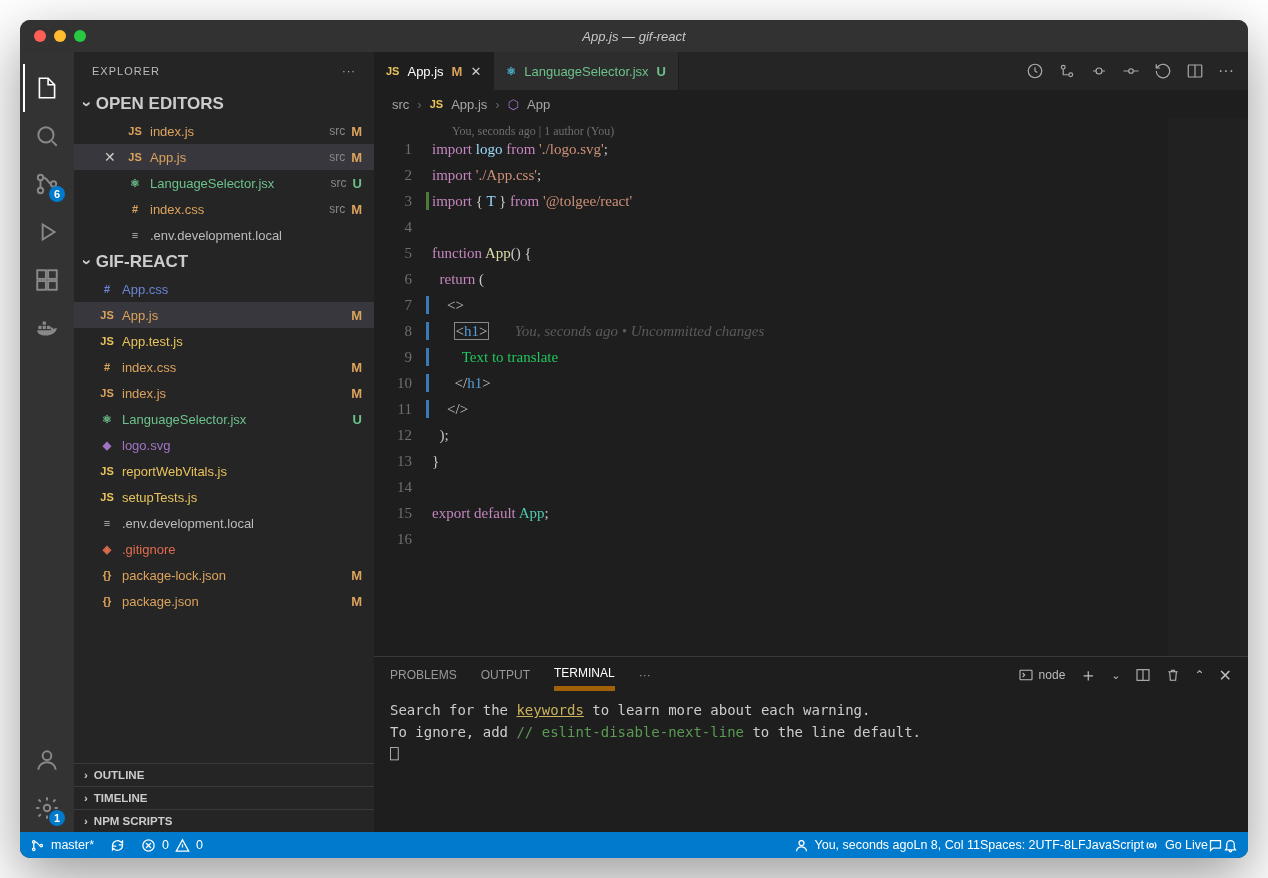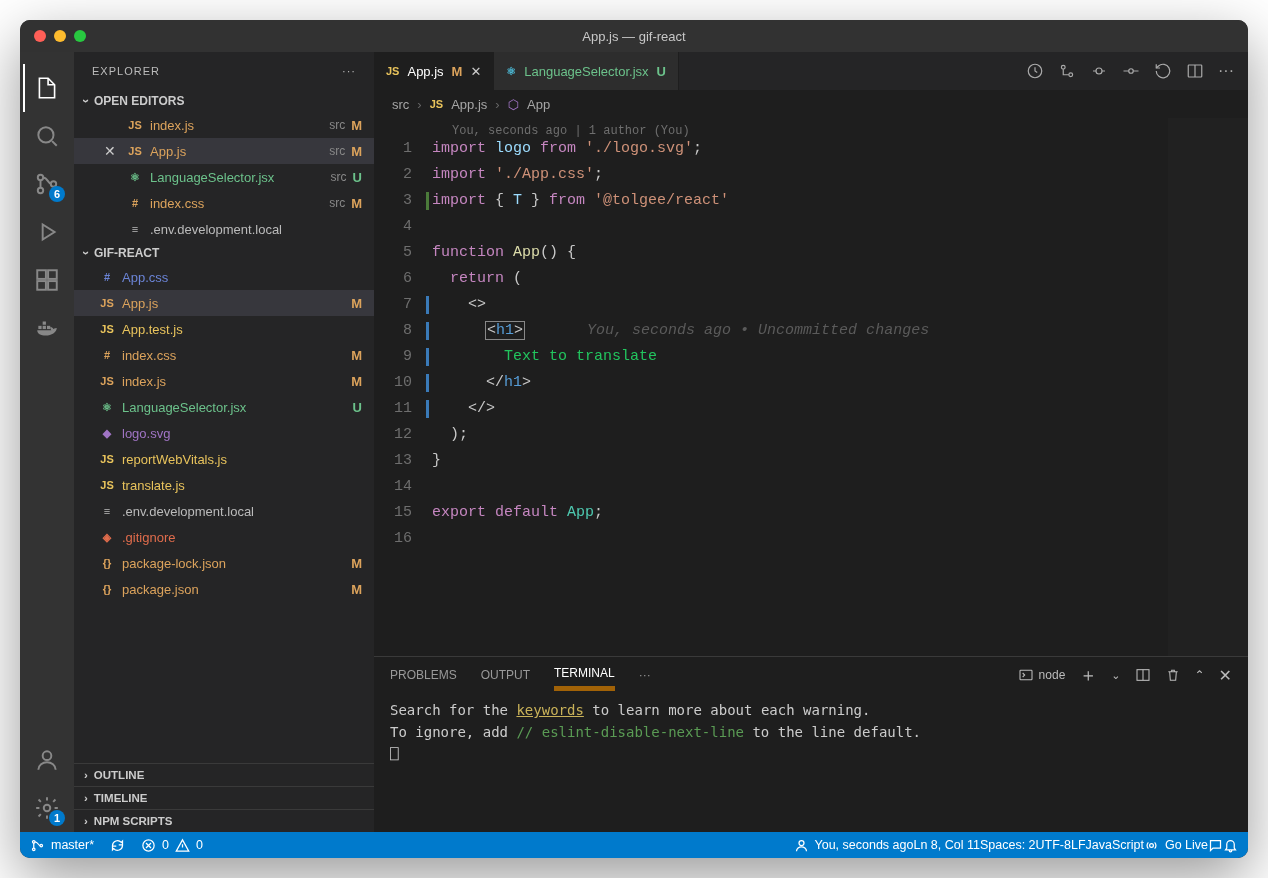--- a/index.html
+++ b/index.html
@@ -1,32 +1,32 @@
 <!DOCTYPE html>
 <html><head>
 <meta charset="utf-8">
 <style>
 * { margin:0; padding:0; box-sizing:border-box; }
 body { background:#fff; font-family:-apple-system,BlinkMacSystemFont,"Segoe UI",sans-serif; display:flex; align-items:center; justify-content:center; height:100vh; }
 .window { width:1228px; height:838px; background:#2a2a2a; border-radius:10px; overflow:hidden; box-shadow:0 20px 60px rgba(0,0,0,.4); display:flex; flex-direction:column; }
-.titlebar { height:32px; background:#323232; display:flex; align-items:center; position:relative; }
+.titlebar { height:32px; background:#323232; display:flex; align-items:center; position:relative;font-style:italic; }
 .traffic { display:flex; gap:8px; padding-left:14px; }
 .dot { width:12px; height:12px; border-radius:50%; }
 .dr{background:#ff5f57}.dy{background:#febc2e}.dg{background:#28c840}
 .title { position:absolute; left:50%; transform:translateX(-50%); color:#c7c7c7; font-size:13px; }
 .body { display:flex; flex:1; overflow:hidden; }
 .activity { width:54px; background:#333333; display:flex; flex-direction:column; align-items:center; padding-top:12px; }
 .act { width:48px; height:48px; display:flex; align-items:center; justify-content:center; color:#888; cursor:pointer; position:relative; }
 .act.active { color:#fff; }
 .act.active::before { content:''; position:absolute; left:0; top:0; bottom:0; width:2px; background:#fff; }
 .act svg { width:26px; height:26px; }
 .badge { position:absolute; bottom:6px; right:6px; background:#007acc; color:#fff; border-radius:10px; min-width:16px; height:16px; font-size:11px; display:flex; align-items:center; justify-content:center; padding:0 4px; font-weight:600; }
 .sidebar { width:300px; background:#252526; display:flex; flex-direction:column; color:#ccc; font-size:13px; overflow:hidden; }
 .side-hdr { height:38px; display:flex; align-items:center; justify-content:space-between; padding:0 18px; color:#bbb; letter-spacing:1px; font-size:11px; }
-.section { display:flex; align-items:center; gap:6px; padding:4px 10px; font-size:12px; font-weight:700; color:#ccc; cursor:pointer; }
+.section { display:flex; align-items:center; gap:6px; padding:4px 10px; font-size:17px; font-weight:700; color:#ccc; cursor:pointer; }
 .chev { display:inline-block; transition:.1s; }
 .chev.down{transform:rotate(90deg)}
 .files { flex:0 0 auto; }
 .file { display:flex; align-items:center; height:26px; padding-left:30px; gap:6px; cursor:pointer; position:relative; }
 .file.active{background:#37373d}
 .file .ico{width:18px;display:flex;align-items:center;justify-content:center;font-size:11px;font-weight:600;}
 .file .nm{flex:1;white-space:nowrap;overflow:hidden;text-overflow:ellipsis;}
 .file .dir{color:#888;font-size:12px;margin-left:4px;}
 .file .badge-m{color:#dca35c;margin-left:auto;margin-right:12px;font-weight:600;}
 .file .badge-u{color:#6cc28b;margin-left:auto;margin-right:12px;font-weight:600;}
@@ -46,21 +46,21 @@
 .main { flex:1; display:flex; flex-direction:column; background:#1e1e1e; overflow:hidden; }
 .tabs { height:38px; background:#252526; display:flex; align-items:stretch; }
 .tab { display:flex; align-items:center; padding:0 12px; gap:8px; background:#2d2d2d; color:#aaa; font-size:13px; border-right:1px solid #1e1e1e; cursor:pointer; }
 .tab.active{background:#1e1e1e;color:#fff}
 .tab .bm{color:#dca35c;font-weight:600}
 .tab .bu{color:#6cc28b;font-weight:600}
 .tab-actions{margin-left:auto;display:flex;align-items:center;gap:14px;padding:0 14px;color:#aaa}
 .tab-actions svg{width:18px;height:18px;cursor:pointer}
 .crumbs{height:28px;display:flex;align-items:center;gap:8px;padding:0 18px;color:#a6a6a6;font-size:13px}
 .crumbs .sep{color:#666}
-.editor{flex:1;position:relative;font-family:Liberation Mono, monospace;font-size:15px;line-height:26px;overflow:hidden}
+.editor{flex:1;position:relative;font-family:Liberation Serif, serif;font-size:15px;line-height:26px;overflow:hidden}
 .annot{position:absolute;left:78px;top:0;color:#6e6e6e;font-size:12px}
 .code{position:absolute;left:0;top:18px;right:0}
 .ln{display:flex}
 .gut{width:58px;text-align:right;padding-right:20px;color:#6e6e6e;user-select:none;position:relative}
 .gm{position:absolute;right:3px;top:4px;bottom:4px;width:3px;background:#4b7a3a}
 .gmh{position:absolute;right:3px;top:4px;bottom:4px;width:3px;background:#3a7ab8}
 .src{flex:1;white-space:pre;color:#c8c8c8}
 .kw{color:#c586c0}.id{color:#9cdcfe}.str{color:#ce9178}.fn{color:#dcdcaa}.cls{color:#4ec9b0}.pun{color:#c8c8c8}.tag{color:#569cd6}.txt{color:#22c55e}
 .blame{color:#5a5a5a;font-style:italic}
 .cursor-box{outline:1px solid #888;padding:0 1px}
@@ -232,21 +232,21 @@
           <div class="file ic-svg">
             <span class="ico">◆</span>
             <span class="nm">logo.svg</span>
           </div>
           <div class="file ic-js">
             <span class="ico">JS</span>
             <span class="nm">reportWebVitals.js</span>
           </div>
           <div class="file ic-js">
             <span class="ico">JS</span>
-            <span class="nm">translate.js</span>
+            <span class="nm">setupTests.js</span>
           </div>
           <div class="file ic-txt">
             <span class="ico">≡</span>
             <span class="nm">.env.development.local</span>
           </div>
           <div class="file ic-git">
             <span class="ico">◈</span>
             <span class="nm">.gitignore</span>
           </div>
           <div class="file mod ic-json">

